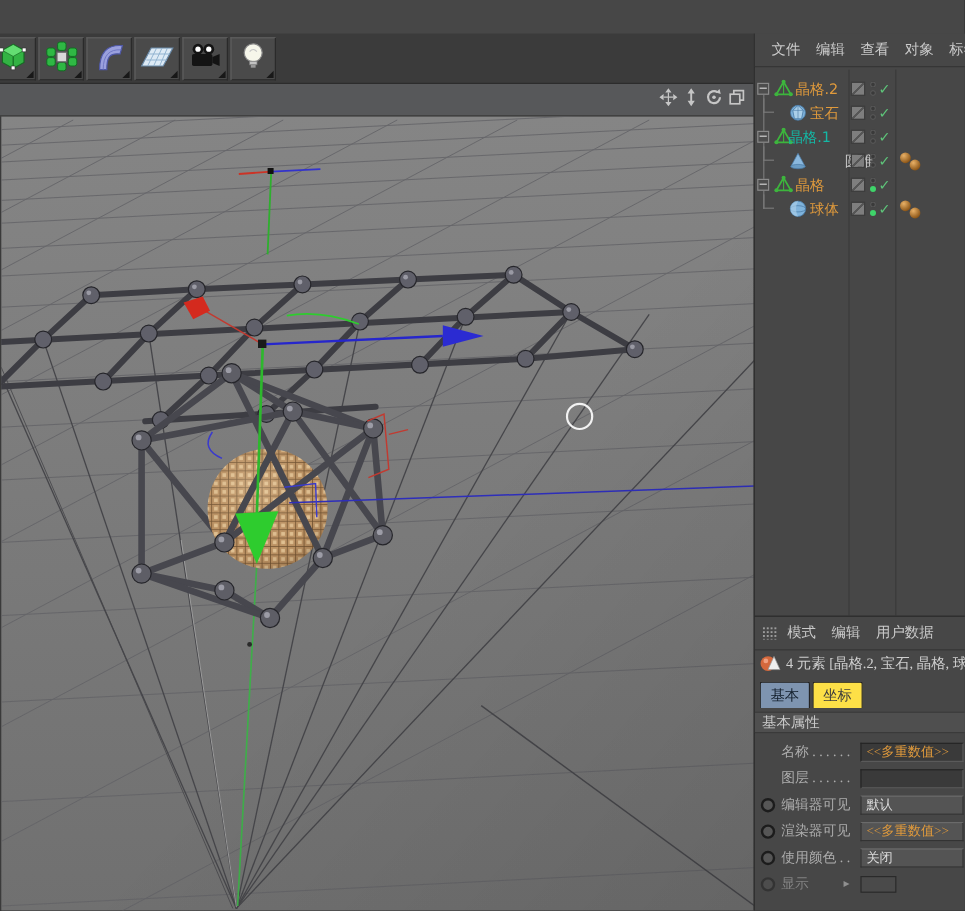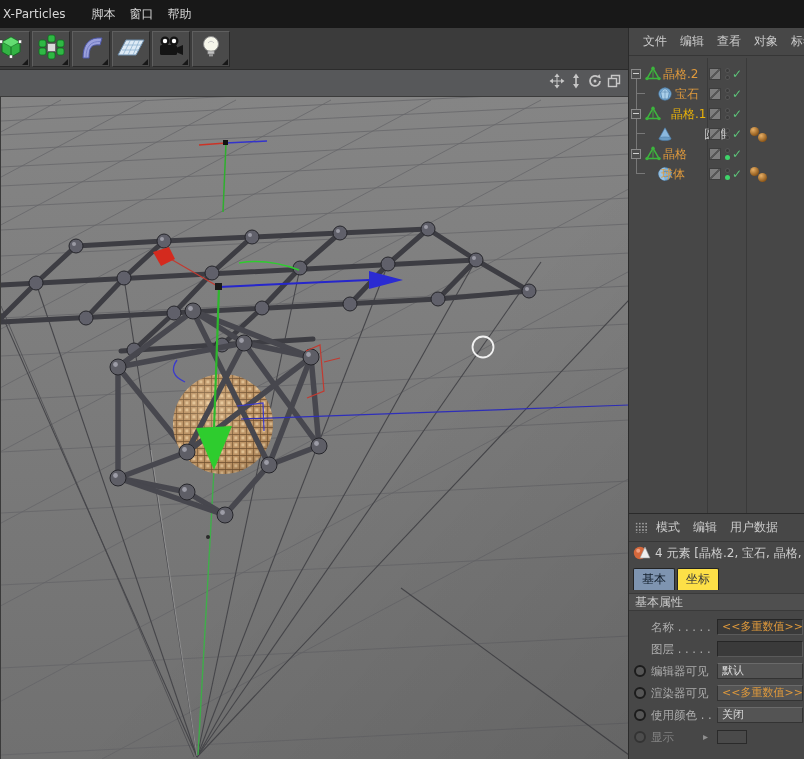--- a/index.html
+++ b/index.html
@@ -68,21 +68,21 @@
   .om-dot.top { top:4px; } .om-dot.bottom { top:11px; }
   .om-dot.gray { background:#3a3a3a; box-shadow:0 0 0 1px #565656 inset; }
   .om-dot.green { background:#3fd46a; }
   .om-check { position:absolute; left:103px; top:0; font-size:12px; line-height:20px;
     font-weight:bold; color:#5ec57a; }
   .om-tag { position:absolute; width:9px; height:9px; border-radius:50%;
     background:radial-gradient(circle at 35% 30%, #e8b066, #8a5416 75%); }
 
   
   .attrs { position:absolute; left:0; top:485px; width:176px; height:246px;
-    border-top:1px solid #2a2a2a; overflow:hidden; }
+    border-top:1px solid #2a2a2a; overflow:hidden;font-family:Liberation Serif, serif; }
   .sel-row { position:absolute; left:0; top:26px; width:176px; height:26px;
     display:flex; align-items:center; padding-left:4px; overflow:hidden; }
   .sel-row svg { width:18px; height:18px; margin-right:4px; flex:none; }
   .sel-text { color:#cfcfcf; font-size:12px; white-space:nowrap; }
   .tab-row { position:absolute; left:0; top:54px; width:176px; height:22px;
     display:flex; align-items:flex-end; padding-left:4px; }
   .tab { font-size:12px; padding:2px 8px 2px; margin-right:2px; border:1px solid #232323;
     border-bottom:none; border-radius:2px 2px 0 0; }
   .tab.active { background:#7e94b0; color:#121e2b; }
   .tab.inactive { background:#fde047; color:#3d3d3d; }
@@ -113,26 +113,20 @@
     color:rgba(255,255,255,.82); }
   .wm-prefix { font-size:33px; font-weight:bold; margin-bottom:-17px; letter-spacing:-1px; }
   .watermark svg { width:46px; height:50px; margin:0 0 -6px -2px; }
   .wm-suffix { font-size:34px; font-weight:bold; margin-bottom:-15px; letter-spacing:2px; }
 </style>
 </head>
 <body>
 
 <div id="app">
 
-  <div class="menubar">
-      <span class="menu-item">X-Particles</span>
-      <span class="menu-item">脚本</span>
-      <span class="menu-item">窗口</span>
-      <span class="menu-item">帮助</span>
-    </div>
 
   <div class="toolbar">
       <div class="tb-btn">
         <span><svg viewBox="0 0 28 26">
             <path d="M5 8 L14 3 L23 8 L23 18 L14 23 L5 18 Z" fill="#33b344" stroke="#156b22"></path>
             <path d="M5 8 L14 13 L23 8 L14 3 Z" fill="#63dd72" stroke="#156b22" stroke-width="0.6"></path>
             <path d="M14 13 V23" stroke="#156b22"></path>
             <rect x="2.5" y="6" width="3.2" height="3.2" fill="#fff" stroke="#333" stroke-width="0.5"></rect>
             <rect x="21.5" y="6" width="3.2" height="3.2" fill="#fff" stroke="#333" stroke-width="0.5"></rect>
             <rect x="12.3" y="21" width="3.2" height="3.2" fill="#fff" stroke="#333" stroke-width="0.5"></rect>
@@ -476,21 +470,21 @@
           </div>
           <div class="om-row" style="top: 76px;">
             <div class="om-expander"></div>
             <span class="om-icon" style="left: 16px;"><svg viewBox="0 0 16 16">
                 <path d="M8 2.2 L14 12.6 L2 12.6 Z" fill="none" stroke="#3db53d" stroke-width="1.5"></path>
                 <path d="M8 2.2 L8 12.6" stroke="#3db53d" stroke-width="0.9"></path>
                 <circle cx="8" cy="2.2" r="1.7" fill="#3db53d"></circle>
                 <circle cx="2" cy="12.6" r="1.7" fill="#3db53d"></circle>
                 <circle cx="14" cy="12.6" r="1.7" fill="#3db53d"></circle>
               </svg></span>
-            <span class="om-label" style="left: 42px; color: #eab308;">晶格.1</span>
+            <span class="om-label" style="left: 28px; color: #14b8a6;">晶格.1</span>
             <div class="om-swatch"></div>
             <div class="om-dot top gray"></div>
             <div class="om-dot bottom gray"></div>
             <span class="om-check">✓</span>
           </div>
           <div class="om-row" style="top: 96px;">
             <div class="om-connector"></div>
             <span class="om-icon" style="left: 28px;"><svg viewBox="0 0 16 16">
                 <path d="M8 1.8 L14 12.8 L2 12.8 Z" fill="#8ab8de" stroke="#4a7ba6" stroke-width="0.6"></path>
                 <ellipse cx="8" cy="12.8" rx="6" ry="1.8" fill="#6b9cc4" stroke="#4a7ba6" stroke-width="0.6"></ellipse>
@@ -518,21 +512,21 @@
             <div class="om-dot bottom green"></div>
             <span class="om-check">✓</span>
           </div>
           <div class="om-row" style="top: 136px;">
             <div class="om-connector"></div>
             <span class="om-icon" style="left: 28px;"><svg viewBox="0 0 16 16">
                 <circle cx="8" cy="8" r="6.4" fill="#7fb3dc" stroke="#4a7ba6" stroke-width="0.7"></circle>
                 <ellipse cx="8" cy="8" rx="6.4" ry="2.6" fill="none" stroke="#4a7ba6" stroke-width="0.6"></ellipse>
                 <path d="M8 1.6 A 6.4 6.4 0 0 0 8 14.4 A 14 14 0 0 1 8 1.6" fill="#a8cde8" opacity="0.7"></path>
               </svg></span>
-            <span class="om-label" style="left: 32px; color: rgb(224, 154, 60);">球体</span>
+            <span class="om-label" style="left: 46px; color: rgb(224, 154, 60);">球体</span>
             <div class="om-swatch"></div>
             <div class="om-dot top gray"></div>
             <div class="om-dot bottom green"></div>
             <span class="om-check">✓</span>
             <span class="om-tag" style="left: 121px; top: 3px;"></span>
             <span class="om-tag" style="left: 129px; top: 9px;"></span>
           </div>
         </div>
     </div>
 

